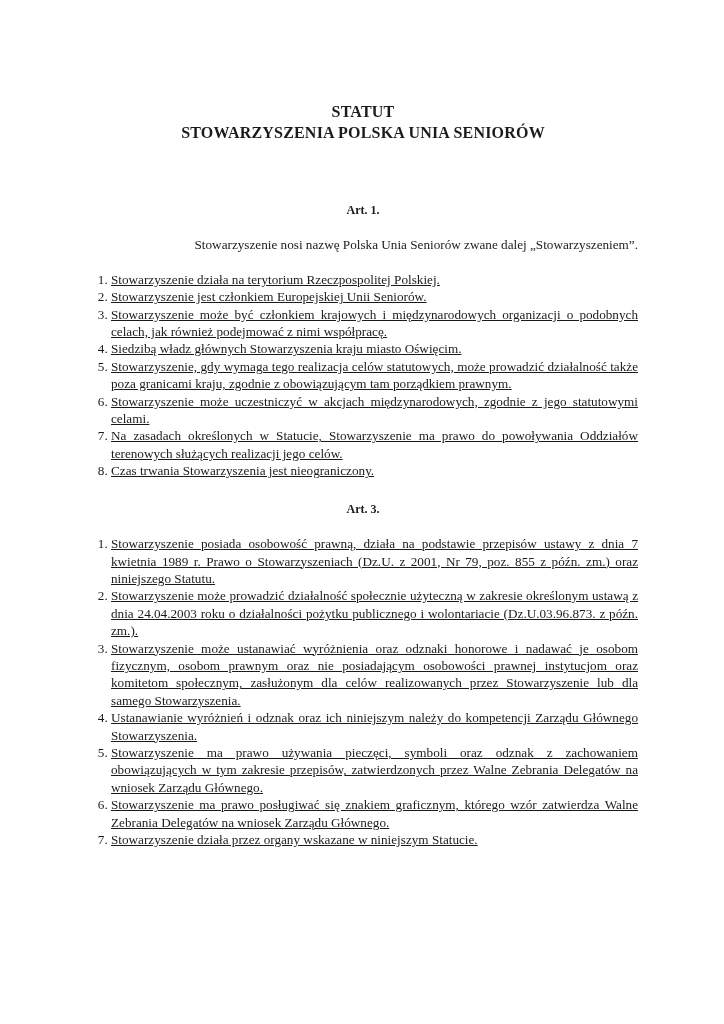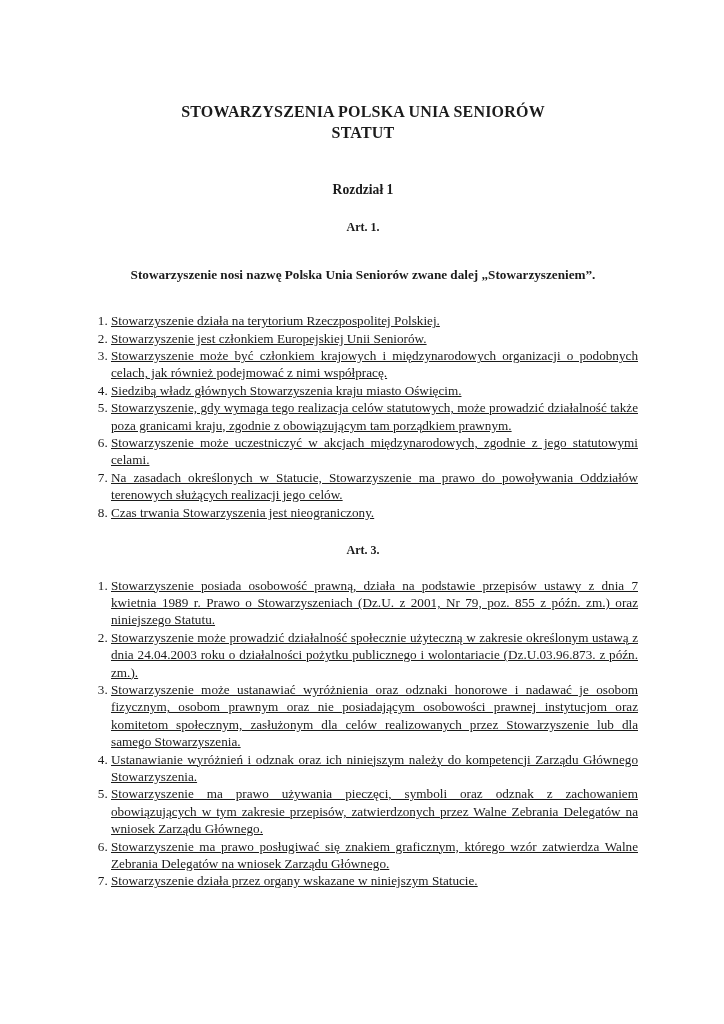--- a/index.html
+++ b/index.html
@@ -41,23 +41,22 @@
     line-height: 17.4px;
     margin: 0;
     padding-top: 21px;
     padding-bottom: 0;
   }
   .art-body {
     margin: 0;
     padding-top: 17px;
   }
   p.plain {
-    margin: 12px;
-    text-align: center;
-    font-weight: bold;
+    margin: 0;
+    text-align: right;
   }
   ol.items {
     margin: 0;
     padding: 0 0 0 23px;
     list-style: decimal outside;
   }
   ol.items li {
     text-align: justify;
     text-justify: inter-word;
     padding-left: 0;
@@ -66,26 +65,25 @@
   ol.items li::marker {
     font-size: 13.2px;
   }
 </style>
 </head>
 <body>
 
 <div class="page">
 
   <header class="doc-title">
+    <div>STATUT</div>
     <div>STOWARZYSZENIA POLSKA UNIA SENIORÓW</div>
-    <div>STATUT</div>
   </header>
 
   <div class="chapter">
-    <div>Rozdział 1</div>
   </div>
 
   <section>
     <h2 class="art-heading">Art. 1.</h2>
     <div class="art-body">
       <p class="plain">Stowarzyszenie nosi nazwę Polska Unia Seniorów zwane dalej „Stowarzyszeniem”.</p>
     </div>
   </section>
 
   <section>

